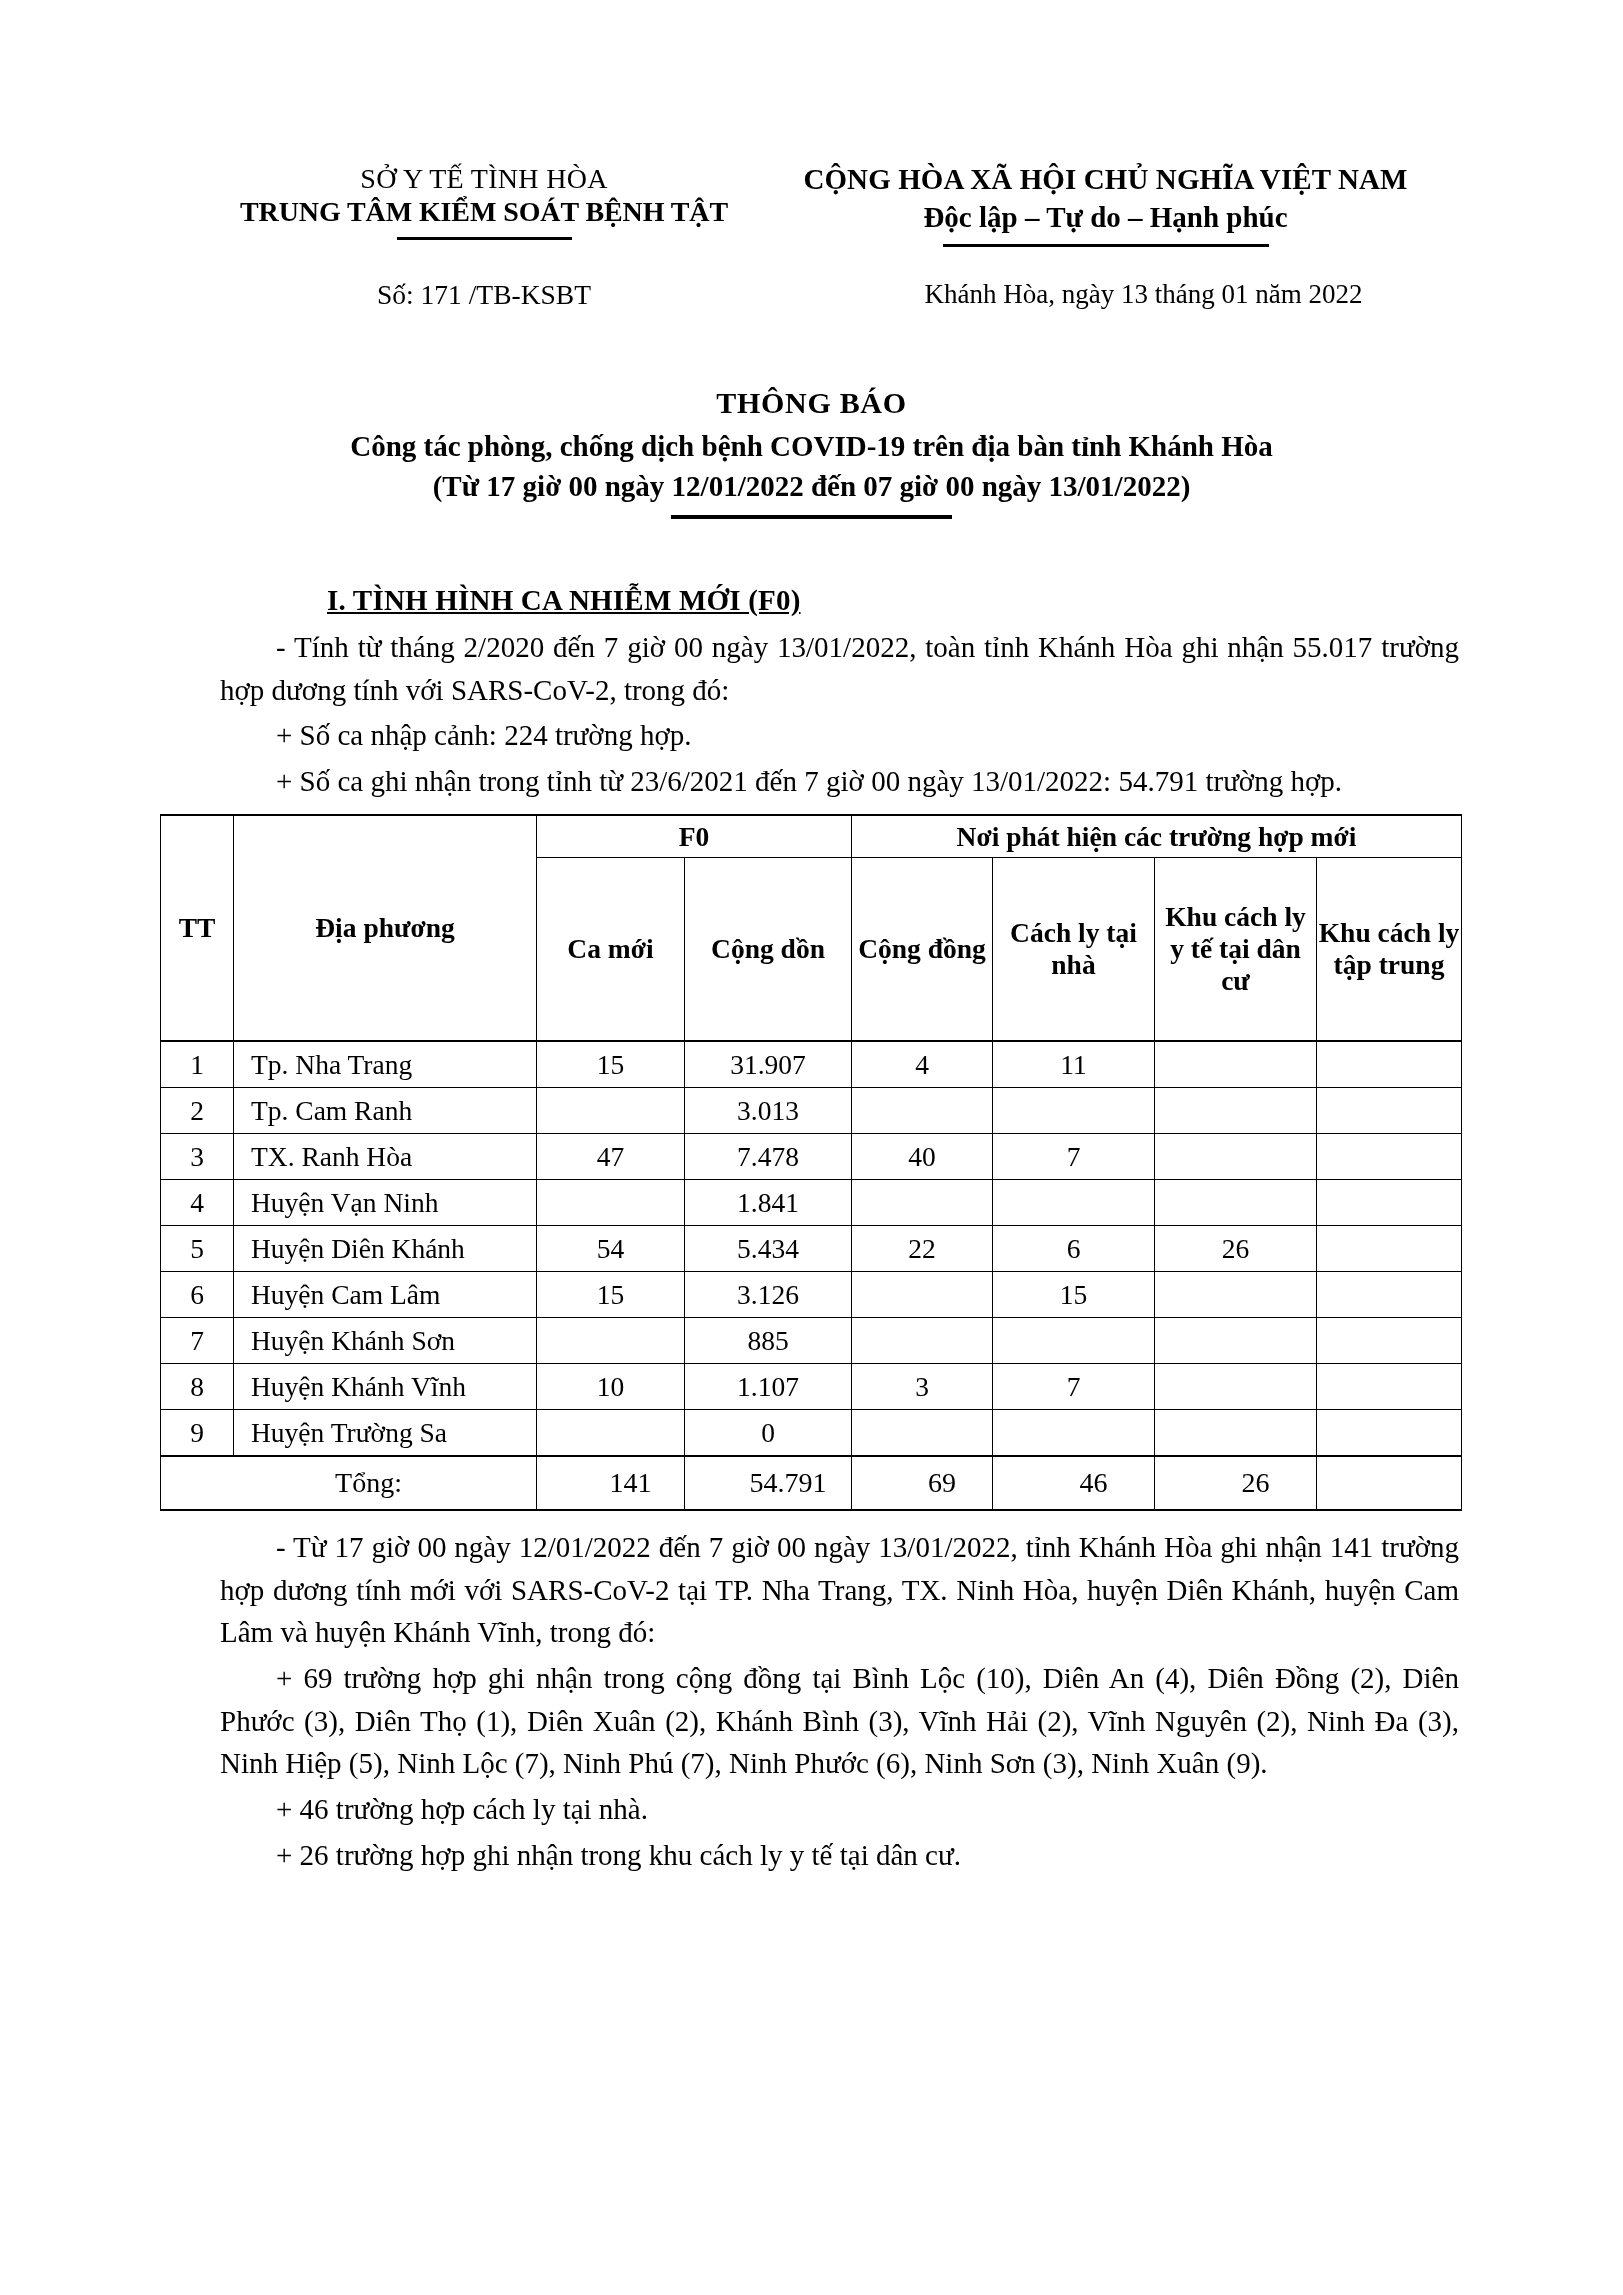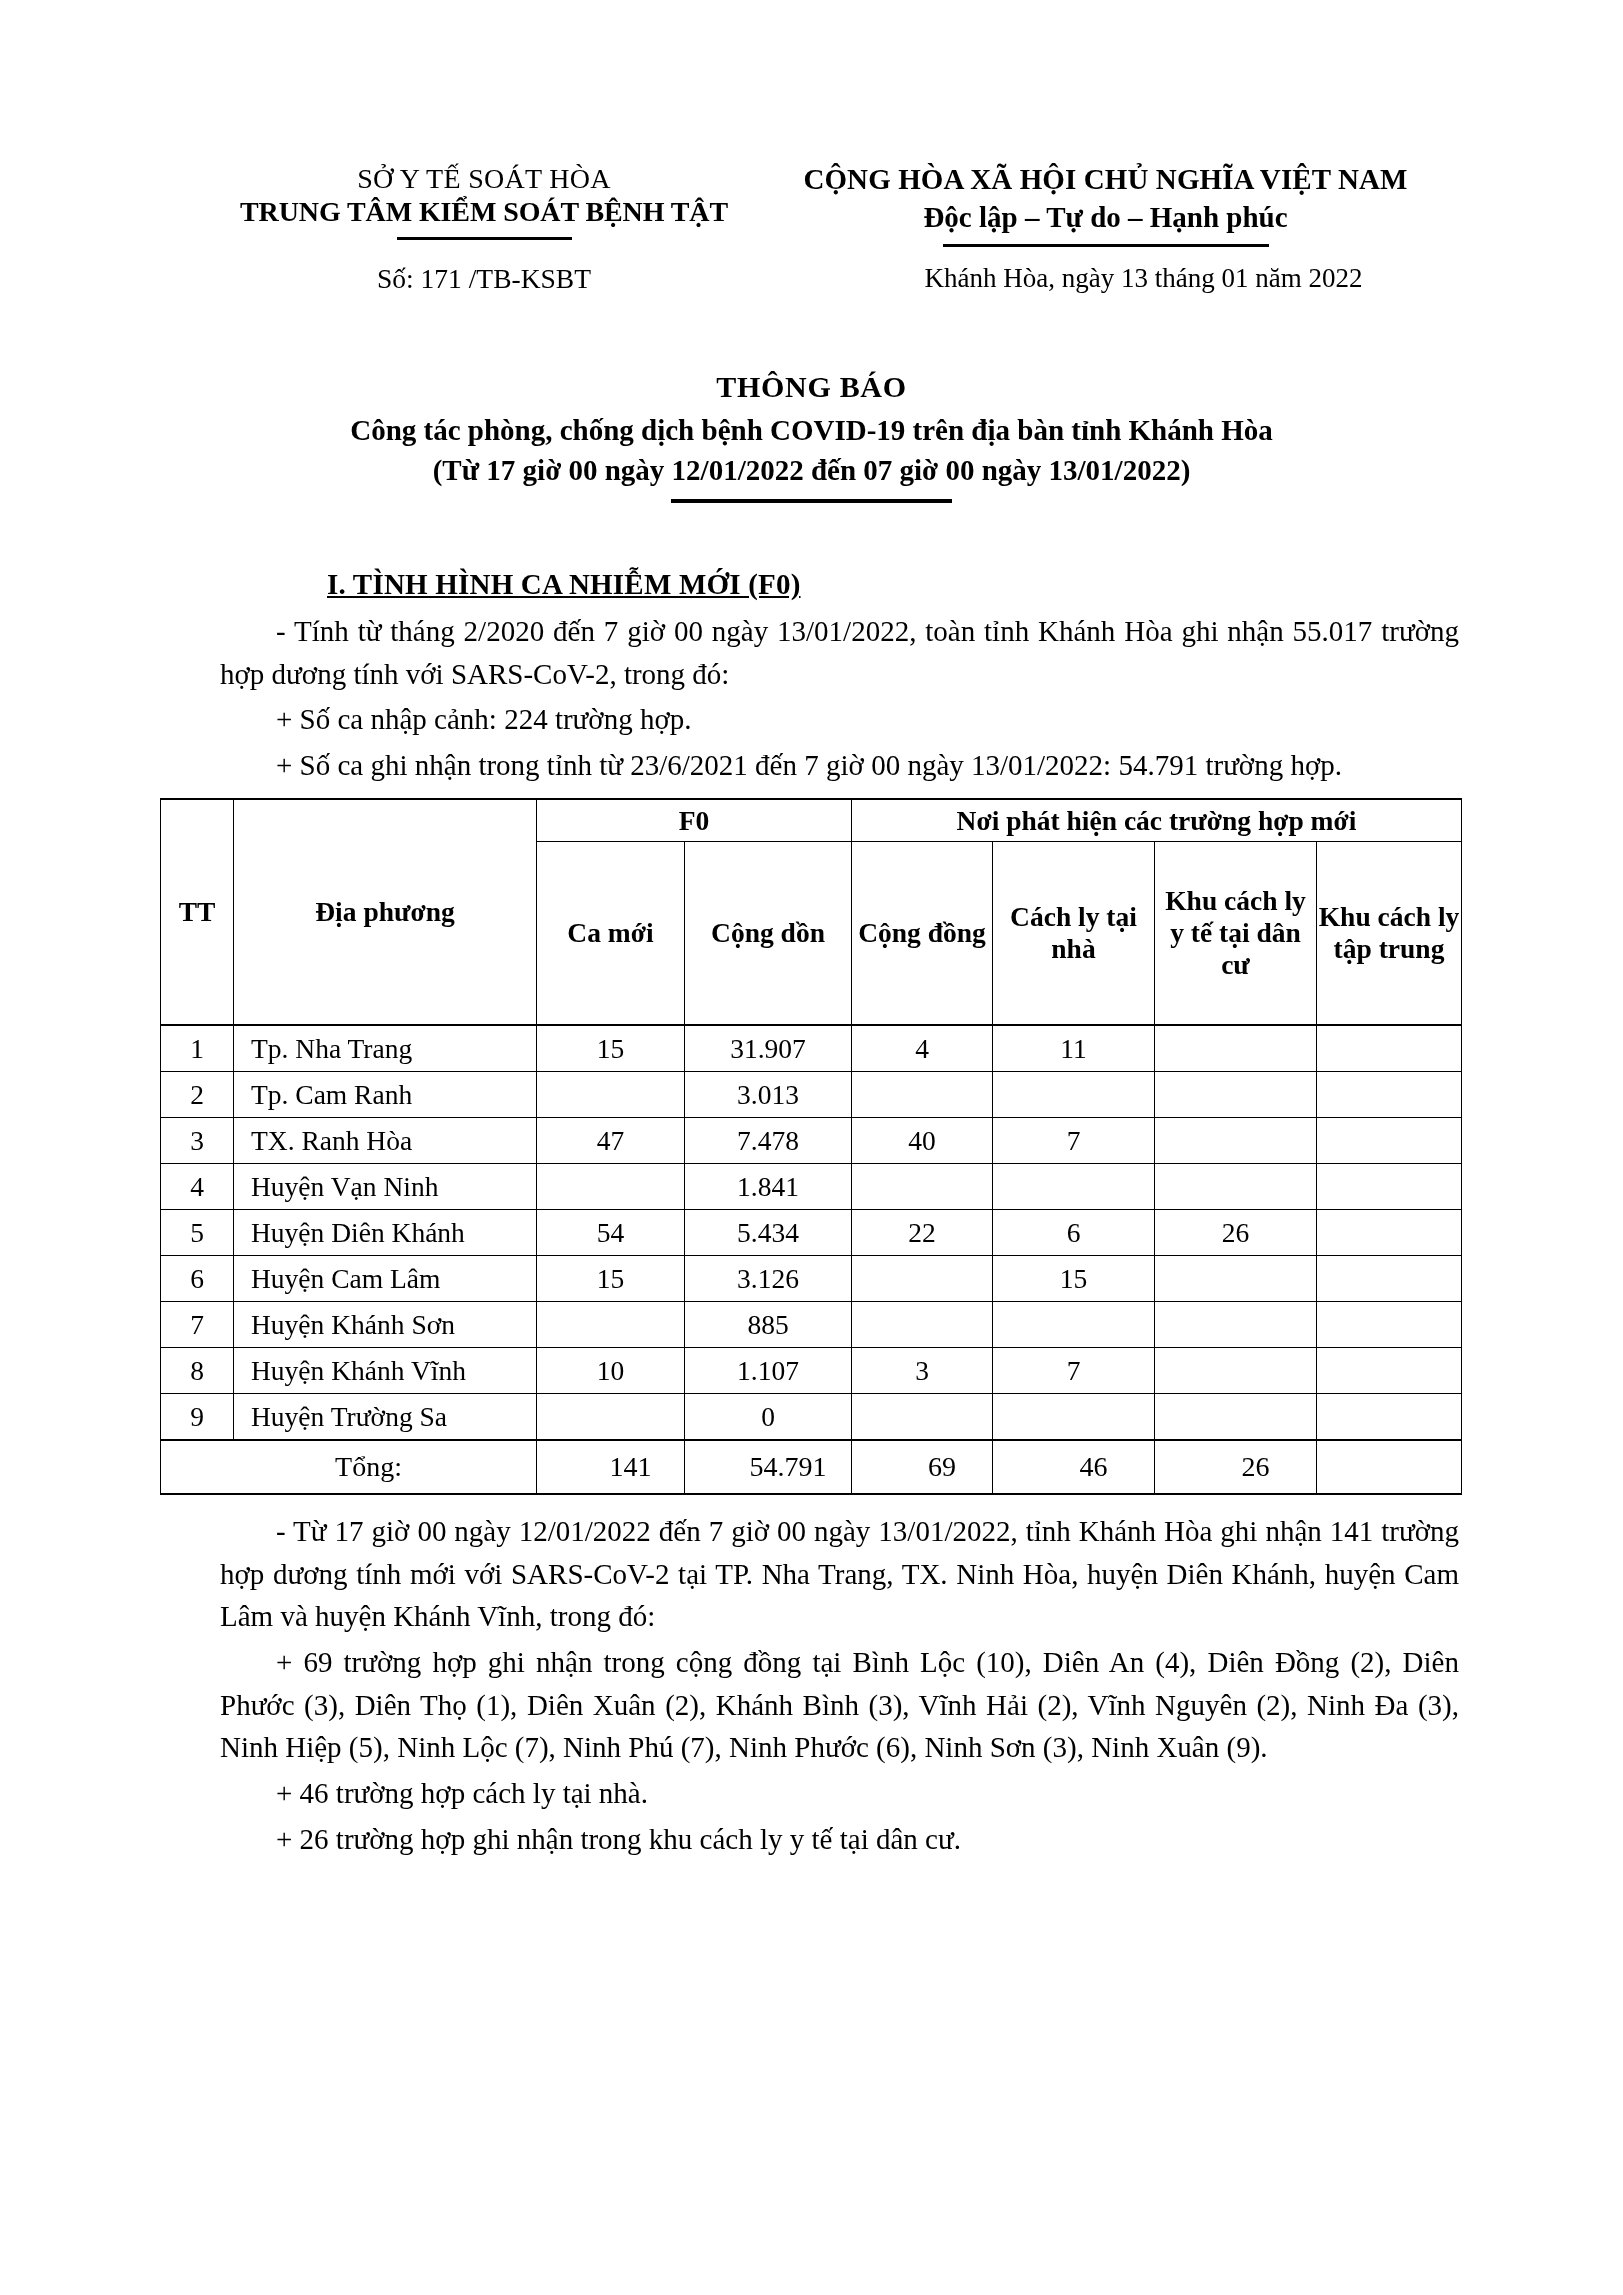--- a/index.html
+++ b/index.html
@@ -80,21 +80,21 @@
     width: 326px;
     height: 3.3px;
     background: #000;
     margin: 9.2px auto 0 auto;
   }
   .doc-number-row {
     display: flex;
     flex-direction: row;
     padding-left: 216px;
     padding-right: 88px;
-    margin-top: 16px;
+    margin-top: 32px;
   }
   .doc-number {
     width: 536px;
     text-align: center;
     font-size: 27.5px;
     white-space: nowrap;
   }
   .doc-place-date {
     flex: 1;
     text-align: center;
@@ -210,21 +210,21 @@
   .thick-top { border-top-width: 2.6px !important; }
   .thick-bottom { border-bottom-width: 2.6px !important; }
 </style>
 </head>
 <body>
 
 <div class="page">
 
   <div class="doc-header">
     <div class="header-left">
-      <div class="org-line-1">SỞ Y TẾ SOÁT HÒA</div>
+      <div class="org-line-1">SỞ Y TẾ TÌNH HÒA</div>
       <div class="org-line-2">TRUNG TÂM KIỂM SOÁT BỆNH TẬT</div>
       <div class="rule-short"></div>
     </div>
     <div class="header-right">
       <div class="nation-line-1">CỘNG HÒA XÃ HỘI CHỦ NGHĨA VIỆT NAM</div>
       <div class="nation-line-2">Độc lập – Tự do – Hạnh phúc</div>
       <div class="rule-med"></div>
     </div>
   </div>
 

